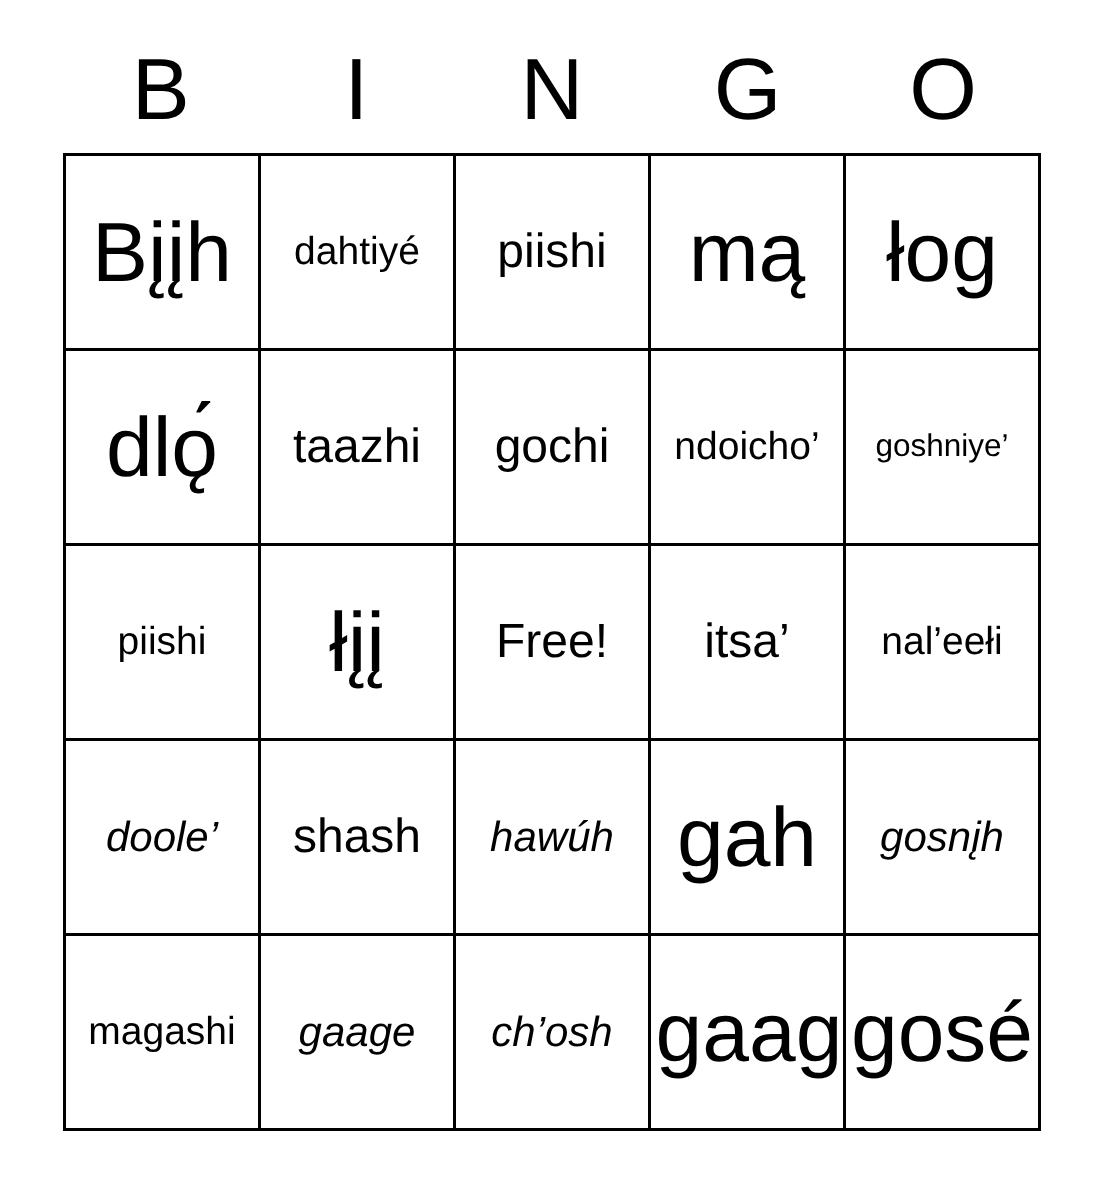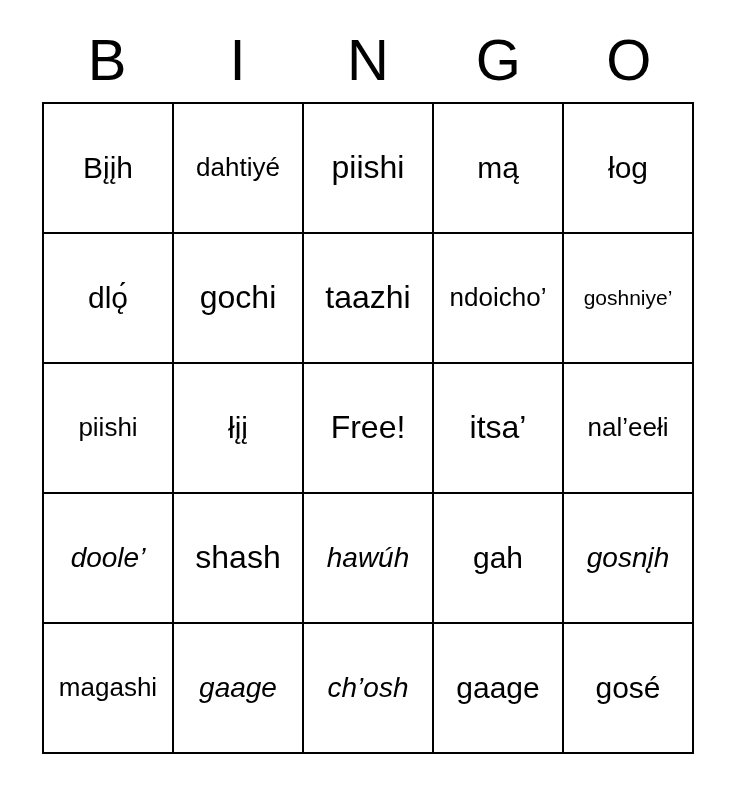--- a/index.html
+++ b/index.html
@@ -53,21 +53,21 @@
     box-sizing: border-box;
     overflow: hidden;
   }
   .cell span {
     display: block;
     width: 100%;
     line-height: 1.05;
     font-family: "Liberation Sans", sans-serif;
   }
   
-  .fs-xl span { font-size: 30px; }
+  .fs-xl span { font-size: 56px; }
   .fs-lg span { font-size: 32px; }
   .fs-md span { font-size: 28px; font-style: italic; }
   .fs-sm span { font-size: 26px; }
   .fs-xs span { font-size: 21px; }
 </style>
 </head>
 <body>
 
 <div class="card">
   <div class="header-row">
@@ -93,24 +93,24 @@
         <span>mą</span>
       </div>
     <div class="cell fs-xl">
         <span>łog</span>
       </div>
 
     <div class="cell fs-xl">
         <span>dlǫ́</span>
       </div>
     <div class="cell fs-lg">
-        <span>gochi</span>
+        <span>taazhi</span>
       </div>
     <div class="cell fs-lg">
-        <span>taazhi</span>
+        <span>gochi</span>
       </div>
     <div class="cell fs-sm">
         <span>ndoicho’</span>
       </div>
     <div class="cell fs-xs">
         <span>goshniye’</span>
       </div>
 
     <div class="cell fs-sm">
         <span>piishi</span>

